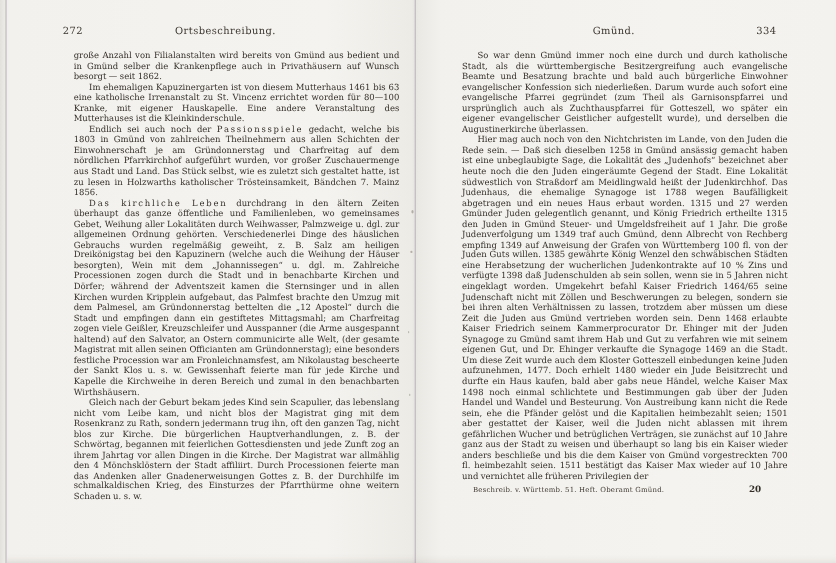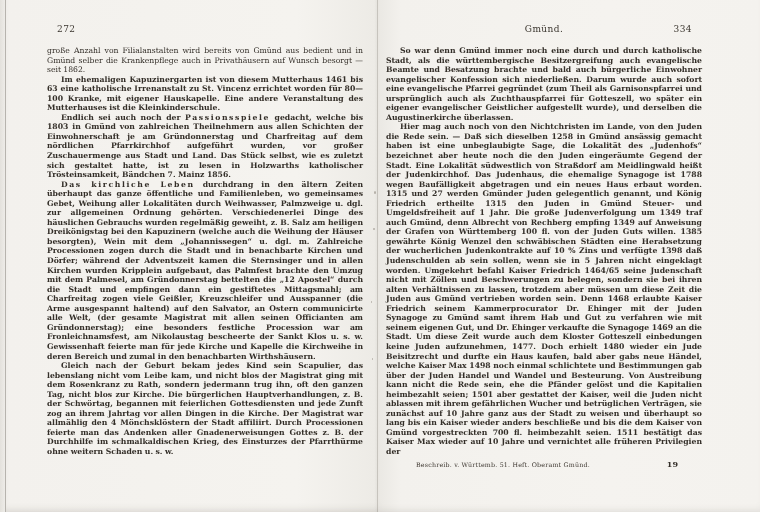--- a/index.html
+++ b/index.html
@@ -20,51 +20,52 @@
     box-shadow:inset 0 -6px 8px -6px rgba(90,85,75,.25); }
   .page-right { left:378px; width:382px;
     background:linear-gradient(to right,#eae8e3 0%,#f3f1ed 6%,#f5f3ef 60%,#f4f2ee 100%);
     box-shadow:inset 0 -6px 8px -6px rgba(90,85,75,.18); }
   .gutter { position:absolute; left:377px; top:0; bottom:0; width:2px;
     background:linear-gradient(to right,rgba(120,114,104,.35),rgba(120,114,104,.05)); }
   .speck { position:absolute; border-radius:50%; background:#8d877d; opacity:.6; }
 
   .textblock { position:absolute; top:24px; }
   .tb-left  { left:41px; width:316px; }
-  .tb-right { left:8px; width:316px; }
+  .tb-right { left:22px; width:316px; }
 
   .running-head { position:relative; height:13px; font-size:9px;
     letter-spacing:.4px; color:#3b362f; margin-bottom:9px; }
   .rh-center { position:absolute; left:0; right:0; text-align:center; }
   .rh-num-left  { position:absolute; left:10px; }
   .rh-num-right { position:absolute; right:10px; }
 
   .body-text { font-size:7.7px; line-height:9.55px; text-align:justify;
-    word-spacing:-0.2px; color:#332e28; }
+    word-spacing:-0.2px; color:#332e28;margin-left:20px; }
   .body-text p.para { margin:0; }
-  .body-text p.indent { text-indent:14px;font-weight:bold; }
+  .body-text p.indent { text-indent:14px; }
   .spaced { letter-spacing:1.6px; }
 
   .sig-row { display:flex; justify-content:space-between; align-items:baseline;
     margin-top:2px; padding-left:30px; padding-right:24px; }
   .sig-text { font-size:6.3px; color:#3c362f; letter-spacing:.2px; }
   .sig-num  { font-size:8px; font-weight:bold; color:#332e28; }
 </style>
 </head>
 <body>
 
 <div class="scan">
 
   <div class="edge-strip"></div>
   <div class="edge-line"></div>
 
   <div class="page page-left">
     <div class="textblock tb-left">
       <div class="running-head">
         <span class="rh-num-left">272</span>
+        <span class="rh-center">Ortsbeschreibung.</span>
       </div>
       <div class="body-text">
           <p class="para"><span>große Anzahl von Filialanstalten wird bereits von Gmünd aus bedient und in Gmünd selber die Krankenpflege auch in Privathäusern auf Wunsch besorgt — seit 1862.</span></p>
           <p class="para indent"><span>Im ehemaligen Kapuzinergarten ist von diesem Mutterhaus 1461 bis 63 eine katholische Irrenanstalt zu St. Vincenz errichtet worden für 80—100 Kranke, mit eigener Hauskapelle. Eine andere Veranstaltung des Mutterhauses ist die Kleinkinderschule.</span></p>
           <p class="para indent"><span>Endlich sei auch noch der </span><span class="spaced">Passionsspiele</span><span> gedacht, welche bis 1803 in Gmünd von zahlreichen Theilnehmern aus allen Schichten der Einwohnerschaft je am Gründonnerstag und Charfreitag auf dem nördlichen Pfarrkirchhof aufgeführt wurden, vor großer Zuschauermenge aus Stadt und Land. Das Stück selbst, wie es zuletzt sich gestaltet hatte, ist zu lesen in Holzwarths katholischer Trösteinsamkeit, Bändchen 7. Mainz 1856.</span></p>
           <p class="para indent"><span class="spaced">Das kirchliche Leben</span><span> durchdrang in den ältern Zeiten überhaupt das ganze öffentliche und Familienleben, wo gemeinsames Gebet, Weihung aller Lokalitäten durch Weihwasser, Palmzweige u. dgl. zur allgemeinen Ordnung gehörten. Verschiedenerlei Dinge des häuslichen Gebrauchs wurden regelmäßig geweiht, z. B. Salz am heiligen Dreikönigstag bei den Kapuzinern (welche auch die Weihung der Häuser besorgten), Wein mit dem „Johannissegen“ u. dgl. m. Zahlreiche Processionen zogen durch die Stadt und in benachbarte Kirchen und Dörfer; während der Adventszeit kamen die Sternsinger und in allen Kirchen wurden Kripplein aufgebaut, das Palmfest brachte den Umzug mit dem Palmesel, am Gründonnerstag bettelten die „12 Apostel“ durch die Stadt und empfingen dann ein gestiftetes Mittagsmahl; am Charfreitag zogen viele Geißler, Kreuzschleifer und Ausspanner (die Arme ausgespannt haltend) auf den Salvator, an Ostern communicirte alle Welt, (der gesamte Magistrat mit allen seinen Officianten am Gründonnerstag); eine besonders festliche Procession war am Fronleichnamsfest, am Nikolaustag bescheerte der Sankt Klos u. s. w. Gewissenhaft feierte man für jede Kirche und Kapelle die Kirchweihe in deren Bereich und zumal in den benachbarten Wirthshäusern.</span></p>
           <p class="para indent"><span>Gleich nach der Geburt bekam jedes Kind sein Scapulier, das lebenslang nicht vom Leibe kam, und nicht blos der Magistrat ging mit dem Rosenkranz zu Rath, sondern jedermann trug ihn, oft den ganzen Tag, nicht blos zur Kirche. Die bürgerlichen Hauptverhandlungen, z. B. der Schwörtag, begannen mit feierlichen Gottesdiensten und jede Zunft zog an ihrem Jahrtag vor allen Dingen in die Kirche. Der Magistrat war allmählig den 4 Mönchsklöstern der Stadt affiliirt. Durch Processionen feierte man das Andenken aller Gnadenerweisungen Gottes z. B. der Durchhilfe im schmalkaldischen Krieg, des Einsturzes der Pfarrthürme ohne weitern Schaden u. s. w.</span></p>
         </div>
     </div>
   </div>
@@ -80,18 +81,18 @@
       <div class="running-head">
         <span class="rh-center">Gmünd.</span>
         <span class="rh-num-right">334</span>
       </div>
       <div class="body-text">
           <p class="para indent"><span>So war denn Gmünd immer noch eine durch und durch katholische Stadt, als die württembergische Besitzergreifung auch evangelische Beamte und Besatzung brachte und bald auch bürgerliche Einwohner evangelischer Konfession sich niederließen. Darum wurde auch sofort eine evangelische Pfarrei gegründet (zum Theil als Garnisonspfarrei und ursprünglich auch als Zuchthauspfarrei für Gotteszell, wo später ein eigener evangelischer Geistlicher aufgestellt wurde), und derselben die Augustinerkirche überlassen.</span></p>
           <p class="para indent"><span>Hier mag auch noch von den Nichtchristen im Lande, von den Juden die Rede sein. — Daß sich dieselben 1258 in Gmünd ansässig gemacht haben ist eine unbeglaubigte Sage, die Lokalität des „Judenhofs“ bezeichnet aber heute noch die den Juden eingeräumte Gegend der Stadt. Eine Lokalität südwestlich von Straßdorf am Meidlingwald heißt der Judenkirchhof. Das Judenhaus, die ehemalige Synagoge ist 1788 wegen Baufälligkeit abgetragen und ein neues Haus erbaut worden. 1315 und 27 werden Gmünder Juden gelegentlich genannt, und König Friedrich ertheilte 1315 den Juden in Gmünd Steuer- und Umgeldsfreiheit auf 1 Jahr. Die große Judenverfolgung um 1349 traf auch Gmünd, denn Albrecht von Rechberg empfing 1349 auf Anweisung der Grafen von Württemberg 100 fl. von der Juden Guts willen. 1385 gewährte König Wenzel den schwäbischen Städten eine Herabsetzung der wucherlichen Judenkontrakte auf 10 % Zins und verfügte 1398 daß Judenschulden ab sein sollen, wenn sie in 5 Jahren nicht eingeklagt worden. Umgekehrt befahl Kaiser Friedrich 1464/65 seine Judenschaft nicht mit Zöllen und Beschwerungen zu belegen, sondern sie bei ihren alten Verhältnissen zu lassen, trotzdem aber müssen um diese Zeit die Juden aus Gmünd vertrieben worden sein. Denn 1468 erlaubte Kaiser Friedrich seinem Kammerprocurator Dr. Ehinger mit der Juden Synagoge zu Gmünd samt ihrem Hab und Gut zu verfahren wie mit seinem eigenen Gut, und Dr. Ehinger verkaufte die Synagoge 1469 an die Stadt. Um diese Zeit wurde auch dem Kloster Gotteszell einbedungen keine Juden aufzunehmen, 1477. Doch erhielt 1480 wieder ein Jude Beisitzrecht und durfte ein Haus kaufen, bald aber gabs neue Händel, welche Kaiser Max 1498 noch einmal schlichtete und Bestimmungen gab über der Juden Handel und Wandel und Besteurung. Von Austreibung kann nicht die Rede sein, ehe die Pfänder gelöst und die Kapitalien heimbezahlt seien; 1501 aber gestattet der Kaiser, weil die Juden nicht ablassen mit ihrem gefährlichen Wucher und betrüglichen Verträgen, sie zunächst auf 10 Jahre ganz aus der Stadt zu weisen und überhaupt so lang bis ein Kaiser wieder anders beschließe und bis die dem Kaiser von Gmünd vorgestreckten 700 fl. heimbezahlt seien. 1511 bestätigt das Kaiser Max wieder auf 10 Jahre und vernichtet alle früheren Privilegien der</span></p>
         </div>
       <div class="sig-row">
         <span class="sig-text">Beschreib. v. Württemb. 51. Heft. Oberamt Gmünd.</span>
-        <span class="sig-num">19</span>
+        <span class="sig-num">20</span>
       </div>
     </div>
   </div>
 
 </div>
 
 </body></html>

